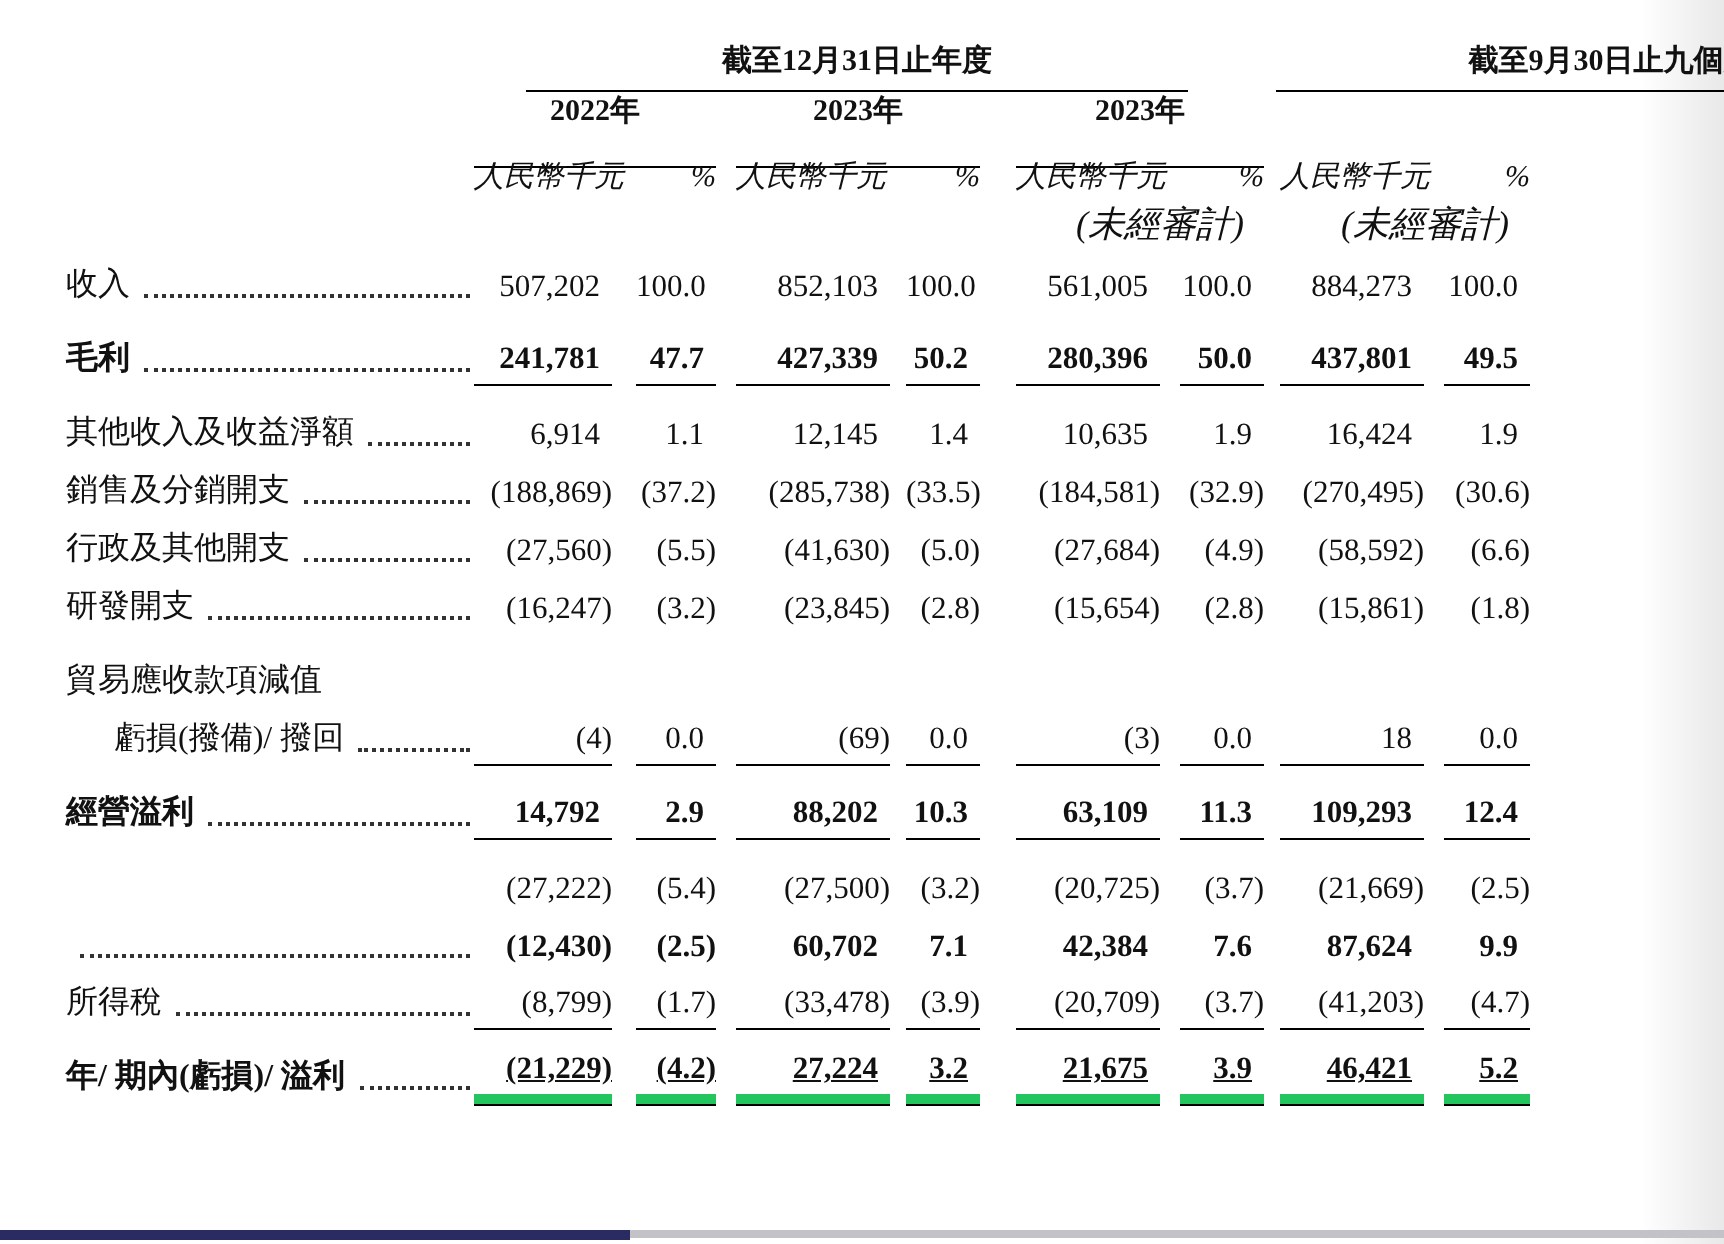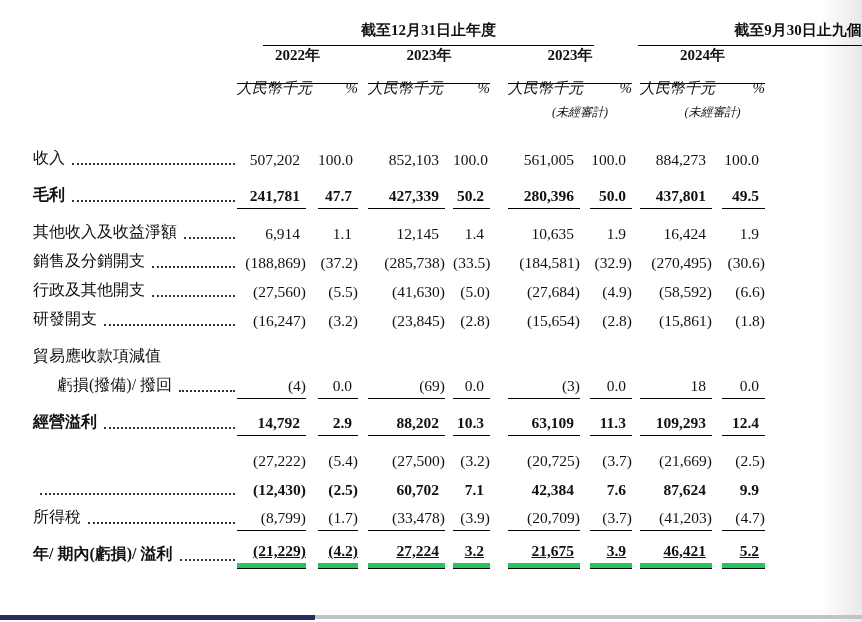--- a/index.html
+++ b/index.html
@@ -44,27 +44,27 @@
   .yr4{grid-column:8/10;margin-left:8px;}
   .unitpair{
     display:flex;justify-content:space-between;align-items:baseline;
     font-style:italic;font-size:15px;padding-bottom:2px;align-self:end;
   }
   .up1{grid-column:2/4;}
   .up2{grid-column:4/6;margin-left:10px;}
   .up3{grid-column:6/8;margin-left:18px;}
   .up4{grid-column:8/10;margin-left:8px;}
   .unaud{
-    font-style:italic;font-size:12px;text-align:center;
+    font-style:italic;font-size:18px;text-align:center;
     transform:translateX(10px);align-self:end;padding-bottom:2px;
   }
   .ua1{grid-column:6/8;margin-left:18px;}
   .ua2{grid-column:8/10;margin-left:8px;}
   
-  #table-body{margin-top:20px;}
+  #table-body{margin-top:4px;}
   .row{height:29px;}
   .row.gap{height:37px;}
   .row.bold{font-weight:bold;}
   .lab{
     grid-column:1/2;display:flex;align-items:baseline;
     font-size:16px;padding-bottom:3px;align-self:end;box-sizing:border-box;width:204px;
   }
   .lab.indent{padding-left:24px;}
   .leader{
     flex:1 1 auto;align-self:flex-end;height:0;
@@ -105,21 +105,20 @@
 
     <div class="grid-row hdr-groups">
       <div class="grp grp1">截至12月31日止年度</div>
       <div class="grp grp2">截至9月30日止九個月</div>
     </div>
 
     <div class="grid-row hdr-years">
       <div class="yr yr1">2022年</div>
       <div class="yr yr2">2023年</div>
       <div class="yr yr3">2023年</div>
-      <div class="yr yr4">2024年</div>
     </div>
 
     <div class="grid-row hdr-units">
       <div class="unitpair up1">
         <span>人民幣千元</span>
         <span>%</span>
       </div>
       <div class="unitpair up2">
         <span>人民幣千元</span>
         <span>%</span>

